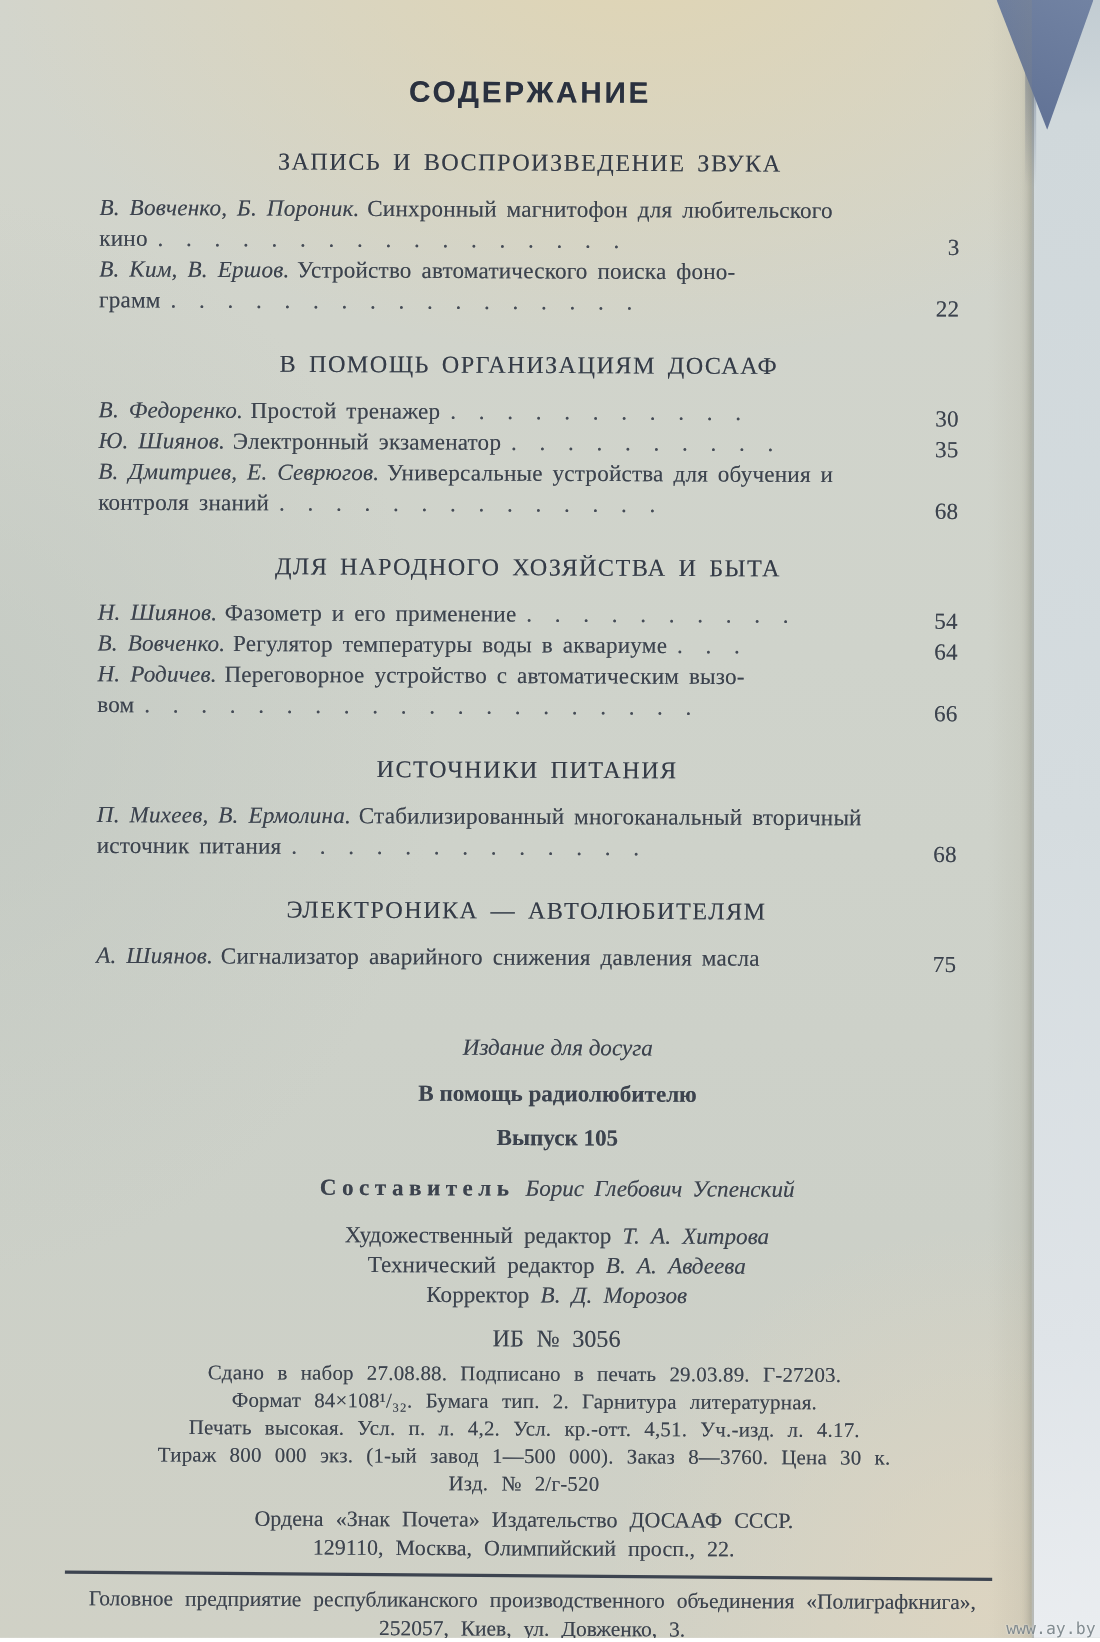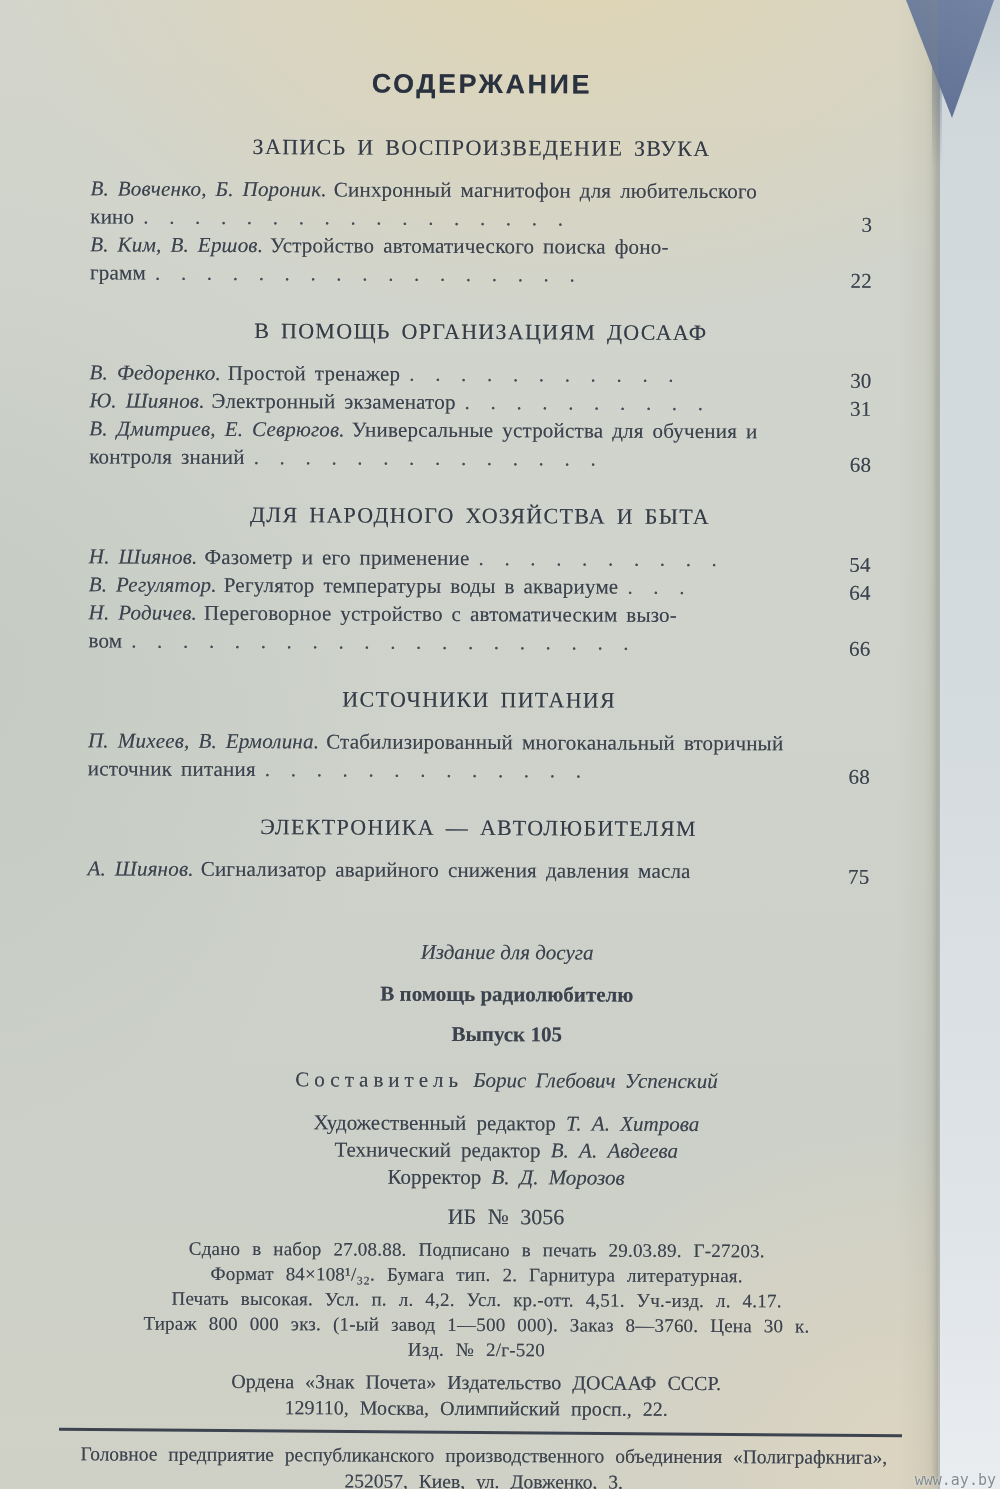--- a/index.html
+++ b/index.html
@@ -57,21 +57,21 @@
   .entry{display:flex;word-spacing:3.5px;letter-spacing:.2px;}
   .etext{flex:1 1 auto;min-width:0;}
   .authors{font-style:italic;margin-right:7px;}
   .dots{word-spacing:15px;margin-left:9px;white-space:nowrap;color:#454c57;}
   .pg{flex:0 0 54px;text-align:right;align-self:flex-end;position:relative;top:5px;}
   .colophon{margin-left:70px;width:700px;text-align:center;}
   .ed-type{font-style:italic;margin-top:54px;font-size:21px;}
   .series{font-weight:bold;margin-top:14px;}
   .issue{font-weight:bold;margin-top:12px;}
   .compiler{margin-top:18px;word-spacing:4px;}
-  .compiler .label{letter-spacing:5px;margin-right:10px;}
+  .compiler .label{letter-spacing:5px;margin-right:10px;font-weight:bold;}
   .compiler .name{font-style:italic;}
   .editors{margin-top:16px;line-height:27px;word-spacing:5px;}
   .editors .name{font-style:italic;}
   .ib{margin-top:12px;font-size:22px;word-spacing:6px;}
   .imprint{margin-top:6px;text-align:center;font-size:19px;line-height:25px;word-spacing:7px;letter-spacing:.2px;width:782px;}
   .publisher{margin-top:7px;text-align:center;font-size:20px;line-height:26px;word-spacing:6px;width:782px;}
   .rule{margin:10px 0 0 -26px;width:843px;height:3px;background:#3d4450;transform:rotate(.2deg);}
   .printer{margin:9px 0 0 -16px;width:830px;text-align:center;font-size:19.5px;line-height:26px;word-spacing:6px;}
   .watermark{
     position:absolute;right:4px;bottom:0;z-index:6;
@@ -109,38 +109,38 @@
 
       <div>
         <div class="sec-head">В ПОМОЩЬ ОРГАНИЗАЦИЯМ ДОСААФ</div>
         <div class="entries">
           <div class="entry">
             <span class="etext"><span class="authors">В. Федоренко.</span><span>Простой тренажер</span><span class="dots">. . . . . . . . . . .</span></span>
             <span class="pg">30</span>
           </div>
           <div class="entry">
             <span class="etext"><span class="authors">Ю. Шиянов.</span><span>Электронный экзаменатор</span><span class="dots">. . . . . . . . . .</span></span>
-            <span class="pg">31</span>
+            <span class="pg">35</span>
           </div>
           <div class="entry">
             <span class="etext"><span class="authors">В. Дмитриев, Е. Севрюгов.</span><span>Универсальные устройства для обу­чения и контроля знаний</span><span class="dots">. . . . . . . . . . . . . .</span></span>
             <span class="pg">68</span>
           </div>
         </div>
       </div>
 
       <div>
         <div class="sec-head">ДЛЯ НАРОДНОГО ХОЗЯЙСТВА И БЫТА</div>
         <div class="entries">
           <div class="entry">
             <span class="etext"><span class="authors">Н. Шиянов.</span><span>Фазометр и его применение</span><span class="dots">. . . . . . . . . .</span></span>
             <span class="pg">54</span>
           </div>
           <div class="entry">
-            <span class="etext"><span class="authors">В. Регулятор.</span><span>Регулятор температуры воды в аквариуме</span><span class="dots">. . .</span></span>
+            <span class="etext"><span class="authors">В. Вовченко.</span><span>Регулятор температуры воды в аквариуме</span><span class="dots">. . .</span></span>
             <span class="pg">64</span>
           </div>
           <div class="entry">
             <span class="etext"><span class="authors">Н. Родичев.</span><span>Переговорное устройство с автоматическим вызо­вом</span><span class="dots">. . . . . . . . . . . . . . . . . . . .</span></span>
             <span class="pg">66</span>
           </div>
         </div>
       </div>
 
       <div>

